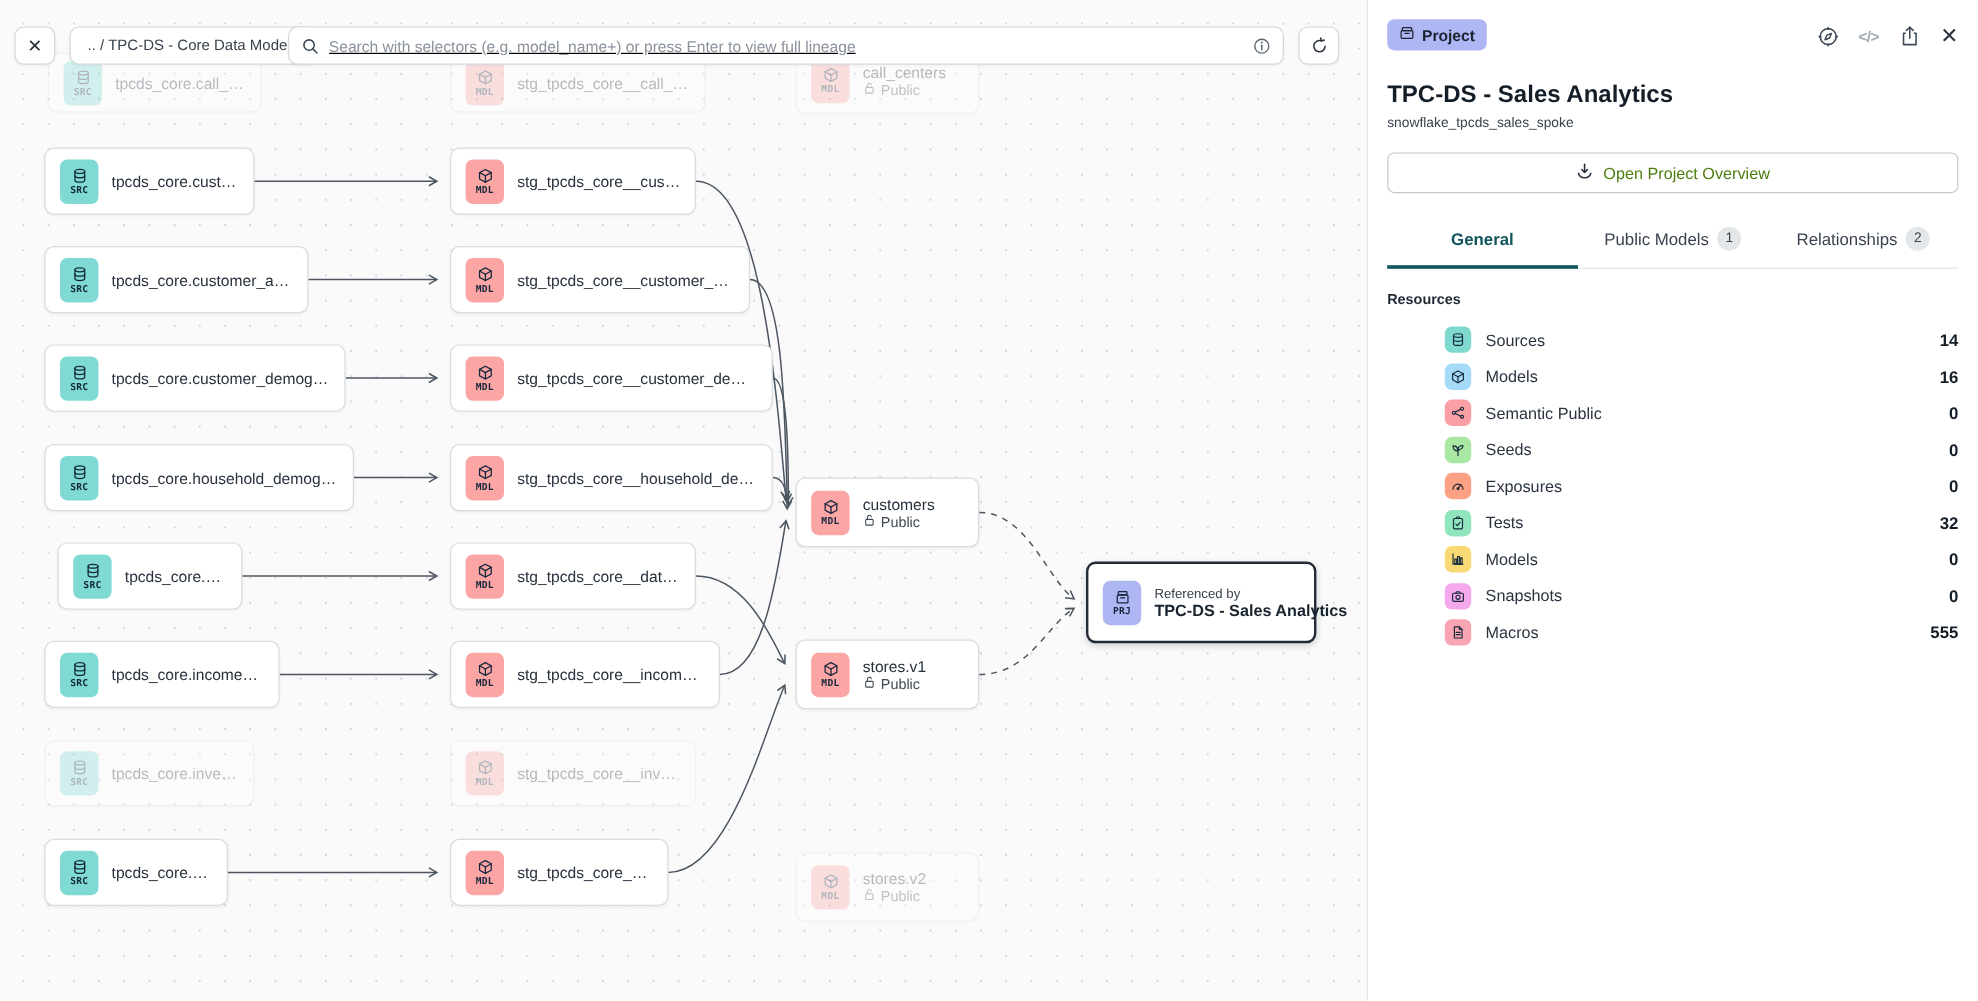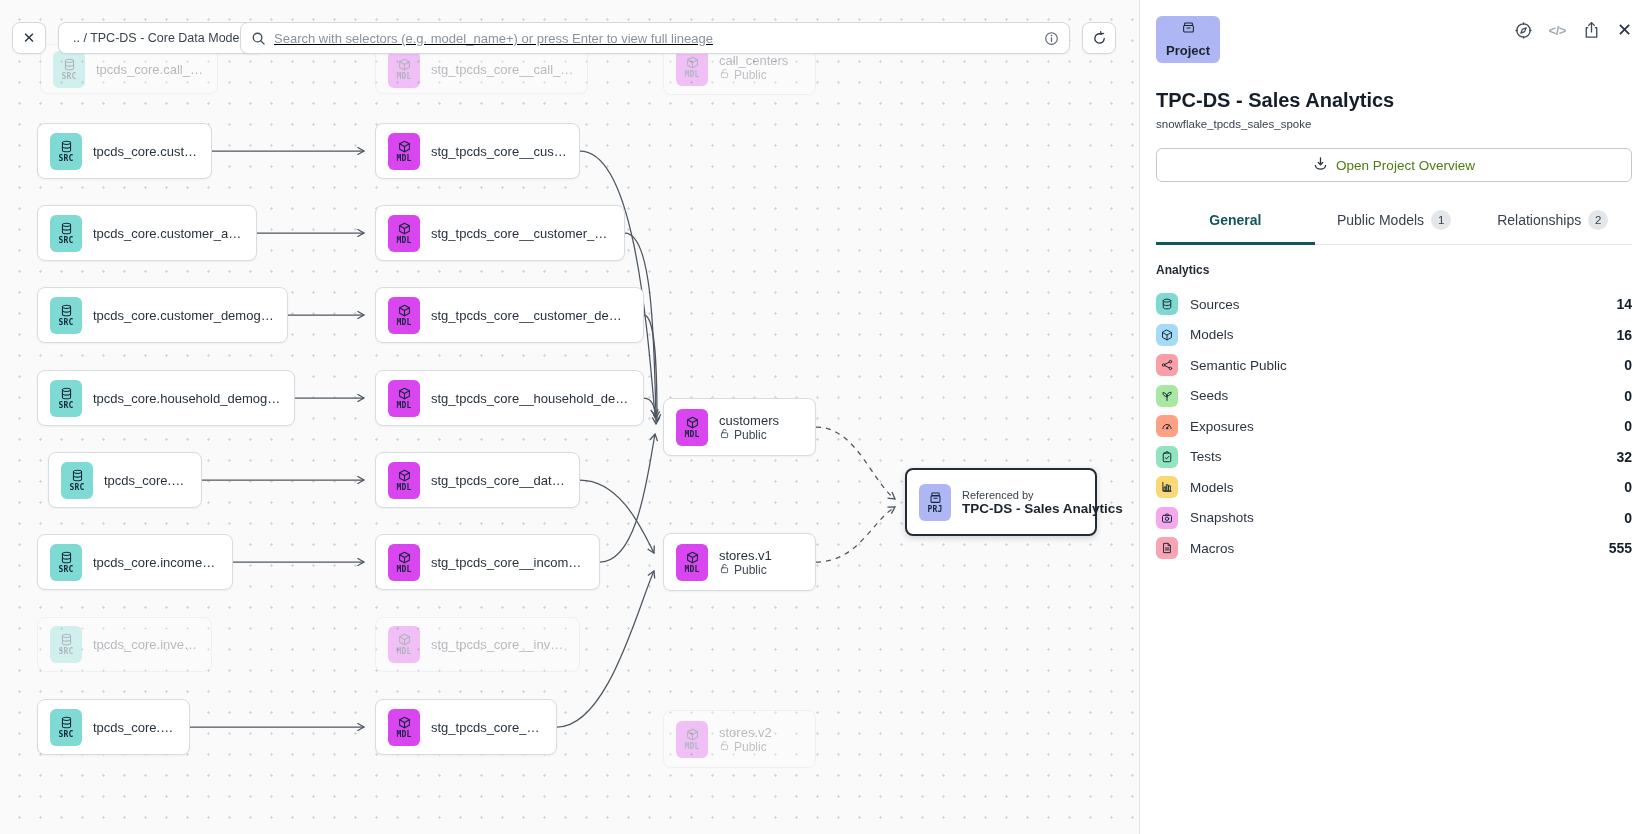--- a/index.html
+++ b/index.html
@@ -14,21 +14,21 @@
 
   .node { position:absolute; z-index:2; background:#fff; border:1px solid #D8DCE1; border-radius:8px;
     display:flex; align-items:center; gap:11px; padding:0 12px; box-shadow:0 1px 2px rgba(20,30,40,.05); }
   .node.faded { opacity:.32; }
   .node.selected { border:2px solid #232C36; box-shadow:0 2px 6px rgba(20,30,40,.18); }
   .chip { flex:0 0 auto; width:32px; height:37px; border-radius:6px; display:flex; flex-direction:column;
     align-items:center; justify-content:center; gap:1px; color:#14273C; }
   .chip svg { width:13px; height:13px; display:block; }
   .chip .chip-label { font-size:8px; font-weight:700; letter-spacing:.2px; font-family:"DejaVu Sans Mono", monospace; }
   .chip.src { background:#7EDAD3; }
-  .chip.mdl { background:#d946ef; }
+  .chip.mdl { background:#fca5a5; }
   .chip.prj { background:#AFB6F4;text-align:right; }
   .node-label { font-size:13px; color:#28323E; white-space:nowrap; overflow:hidden; text-overflow:ellipsis; }
   .node-col { display:flex; flex-direction:column; gap:0; min-width:0; }
   .node-title { font-size:13px; color:#28323E; white-space:nowrap; }
   .node-sub { display:flex; align-items:center; gap:4px; font-size:12px; color:#3E4955; }
   .node-sub svg { width:11px; height:11px; }
   .prj-pre { font-size:11px; color:#39424E; }
   .prj-title { font-size:13.5px; font-weight:700; color:#1A242F; white-space:nowrap; }
 
   
@@ -46,21 +46,21 @@
   .tb-search input { flex:1; border:none; outline:none; font-size:13px; color:#28323E; font-family:inherit; background:transparent; }
   .tb-search input::placeholder { color:#8A929C; }
   .tb-refresh { top:22px; left:1082px; width:34px; height:32px; }
   .icon-svg { width:15px; height:15px; display:block; }
 
   
   .panel { width:509px; height:834px; background:#fff; border-left:1px solid #E2E5E9; padding:16px 16px 0 16px;
     display:flex; flex-direction:column; position:relative; }
   .panel-top { display:flex; align-items:flex-start; justify-content:space-between; }
   .pill { display:inline-flex; align-items:center; gap:6px; background:#AFB6F4; color:#1A2430;
-    font-size:13px; font-weight:700; border-radius:6px; padding:5px 10px;flex-direction:column; }
+    font-size:13px; font-weight:700; border-radius:6px; padding:5px 10px; }
   .pill svg { width:13px; height:13px; }
   .panel-actions { display:flex; align-items:center; gap:16px; padding-top:3px; color:#3F4A56; }
   .panel-actions .act { display:flex; align-items:center; justify-content:center; cursor:pointer; }
   .panel-actions svg { width:19px; height:19px; }
   .act.code { color:#A2AAB3; font-size:13px; font-weight:700; letter-spacing:-.5px; }
   .act.close { font-size:18px; color:#2A3440; }
 
   .panel-title { margin-top:26px; font-size:20px; font-weight:700; color:#141E29; }
   .panel-sub { margin-top:6px; font-size:11.5px; color:#39424E; }
   .overview-btn { margin-top:18px; height:34px; border:1px solid #C3C8CE; border-radius:6px; background:#fff;
@@ -70,21 +70,21 @@
 
   .tabs { margin-top:22px; display:flex; border-bottom:1px solid #E2E5E9; }
   .tab { flex:1; display:flex; align-items:center; justify-content:center; gap:7px; padding:6px 0 12px 0;
     font-size:14px; color:#39424E; cursor:pointer; border-bottom:3px solid transparent; margin-bottom:-1px; }
   .tab.active { color:#11565C; font-weight:700; border-bottom-color:#11565C; }
   .tab-badge { min-width:20px; height:20px; border-radius:10px; background:#E4E7EA; color:#39424E;
     font-size:11.5px; display:flex; align-items:center; justify-content:center; padding:0 6px; }
 
   .res-header { margin-top:18px; font-size:12px; font-weight:700; color:#1F2935; }
   .res-list { margin-top:12px; display:flex; flex-direction:column; }
-  .res-row { display:flex; align-items:center; gap:12px; height:30.5px; }
+  .res-row { display:flex; align-items:center; gap:12px; height:30.5px;margin-left:48px; }
   .res-chip { width:22px; height:22px; border-radius:6px; display:flex; align-items:center; justify-content:center; color:#182A3D; }
   .res-chip svg { width:12px; height:12px; }
   .res-label { flex:1; font-size:13.5px; color:#2A3440; }
   .res-count { font-size:14px; font-weight:600; color:#141E29; }
 </style>
 </head>
 <body>
 
 <div class="app">
 
@@ -497,21 +497,21 @@
       <div class="tab">
         <span>Public Models</span>
         <span class="tab-badge">1</span>
       </div>
       <div class="tab">
         <span>Relationships</span>
         <span class="tab-badge">2</span>
       </div>
     </div>
 
-    <div class="res-header">Analytics</div>
+    <div class="res-header">Resources</div>
     <div class="res-list" id="res-list">
         <div class="res-row">
           <span class="res-chip" style="background:#7FD9CF">
             <svg viewBox="0 0 16 16" fill="none" stroke="currentColor" stroke-width="1.3" stroke-linecap="round" stroke-linejoin="round">
               <ellipse cx="8" cy="3.5" rx="5" ry="2"></ellipse>
               <path d="M3 3.5 v9 c0 1.1 2.2 2 5 2 s5-.9 5-2 v-9"></path>
               <path d="M3 8 c0 1.1 2.2 2 5 2 s5-.9 5-2"></path>
             </svg>
           </span>
           <span class="res-label">Sources</span>

